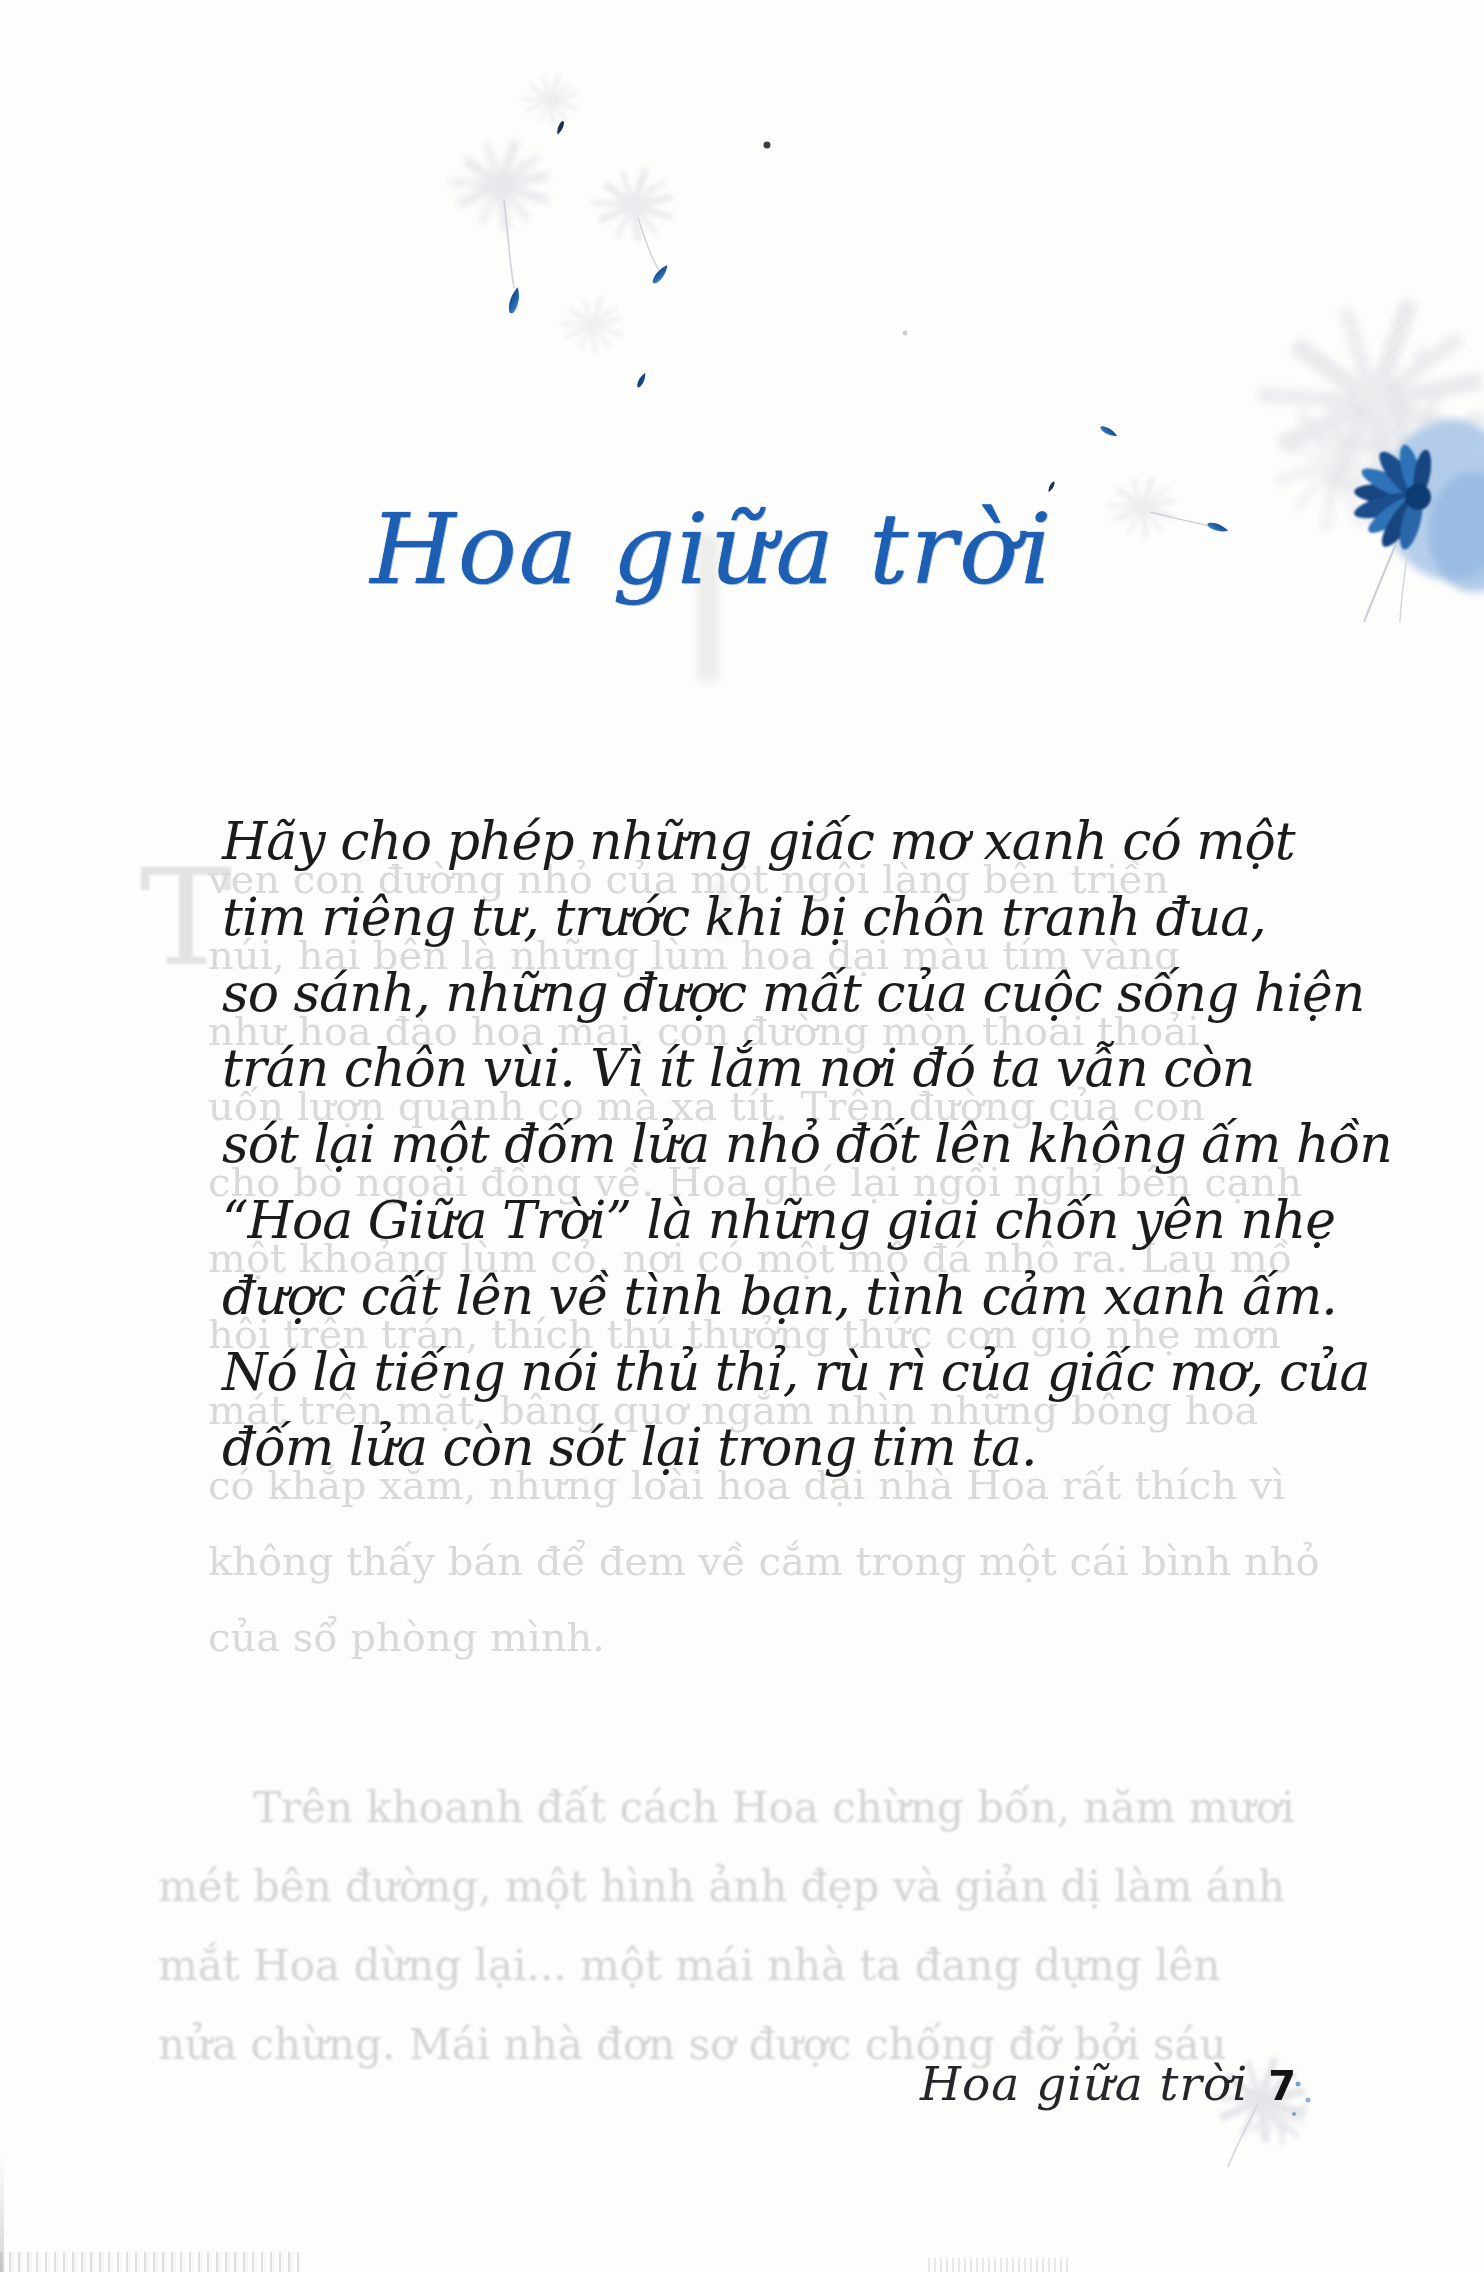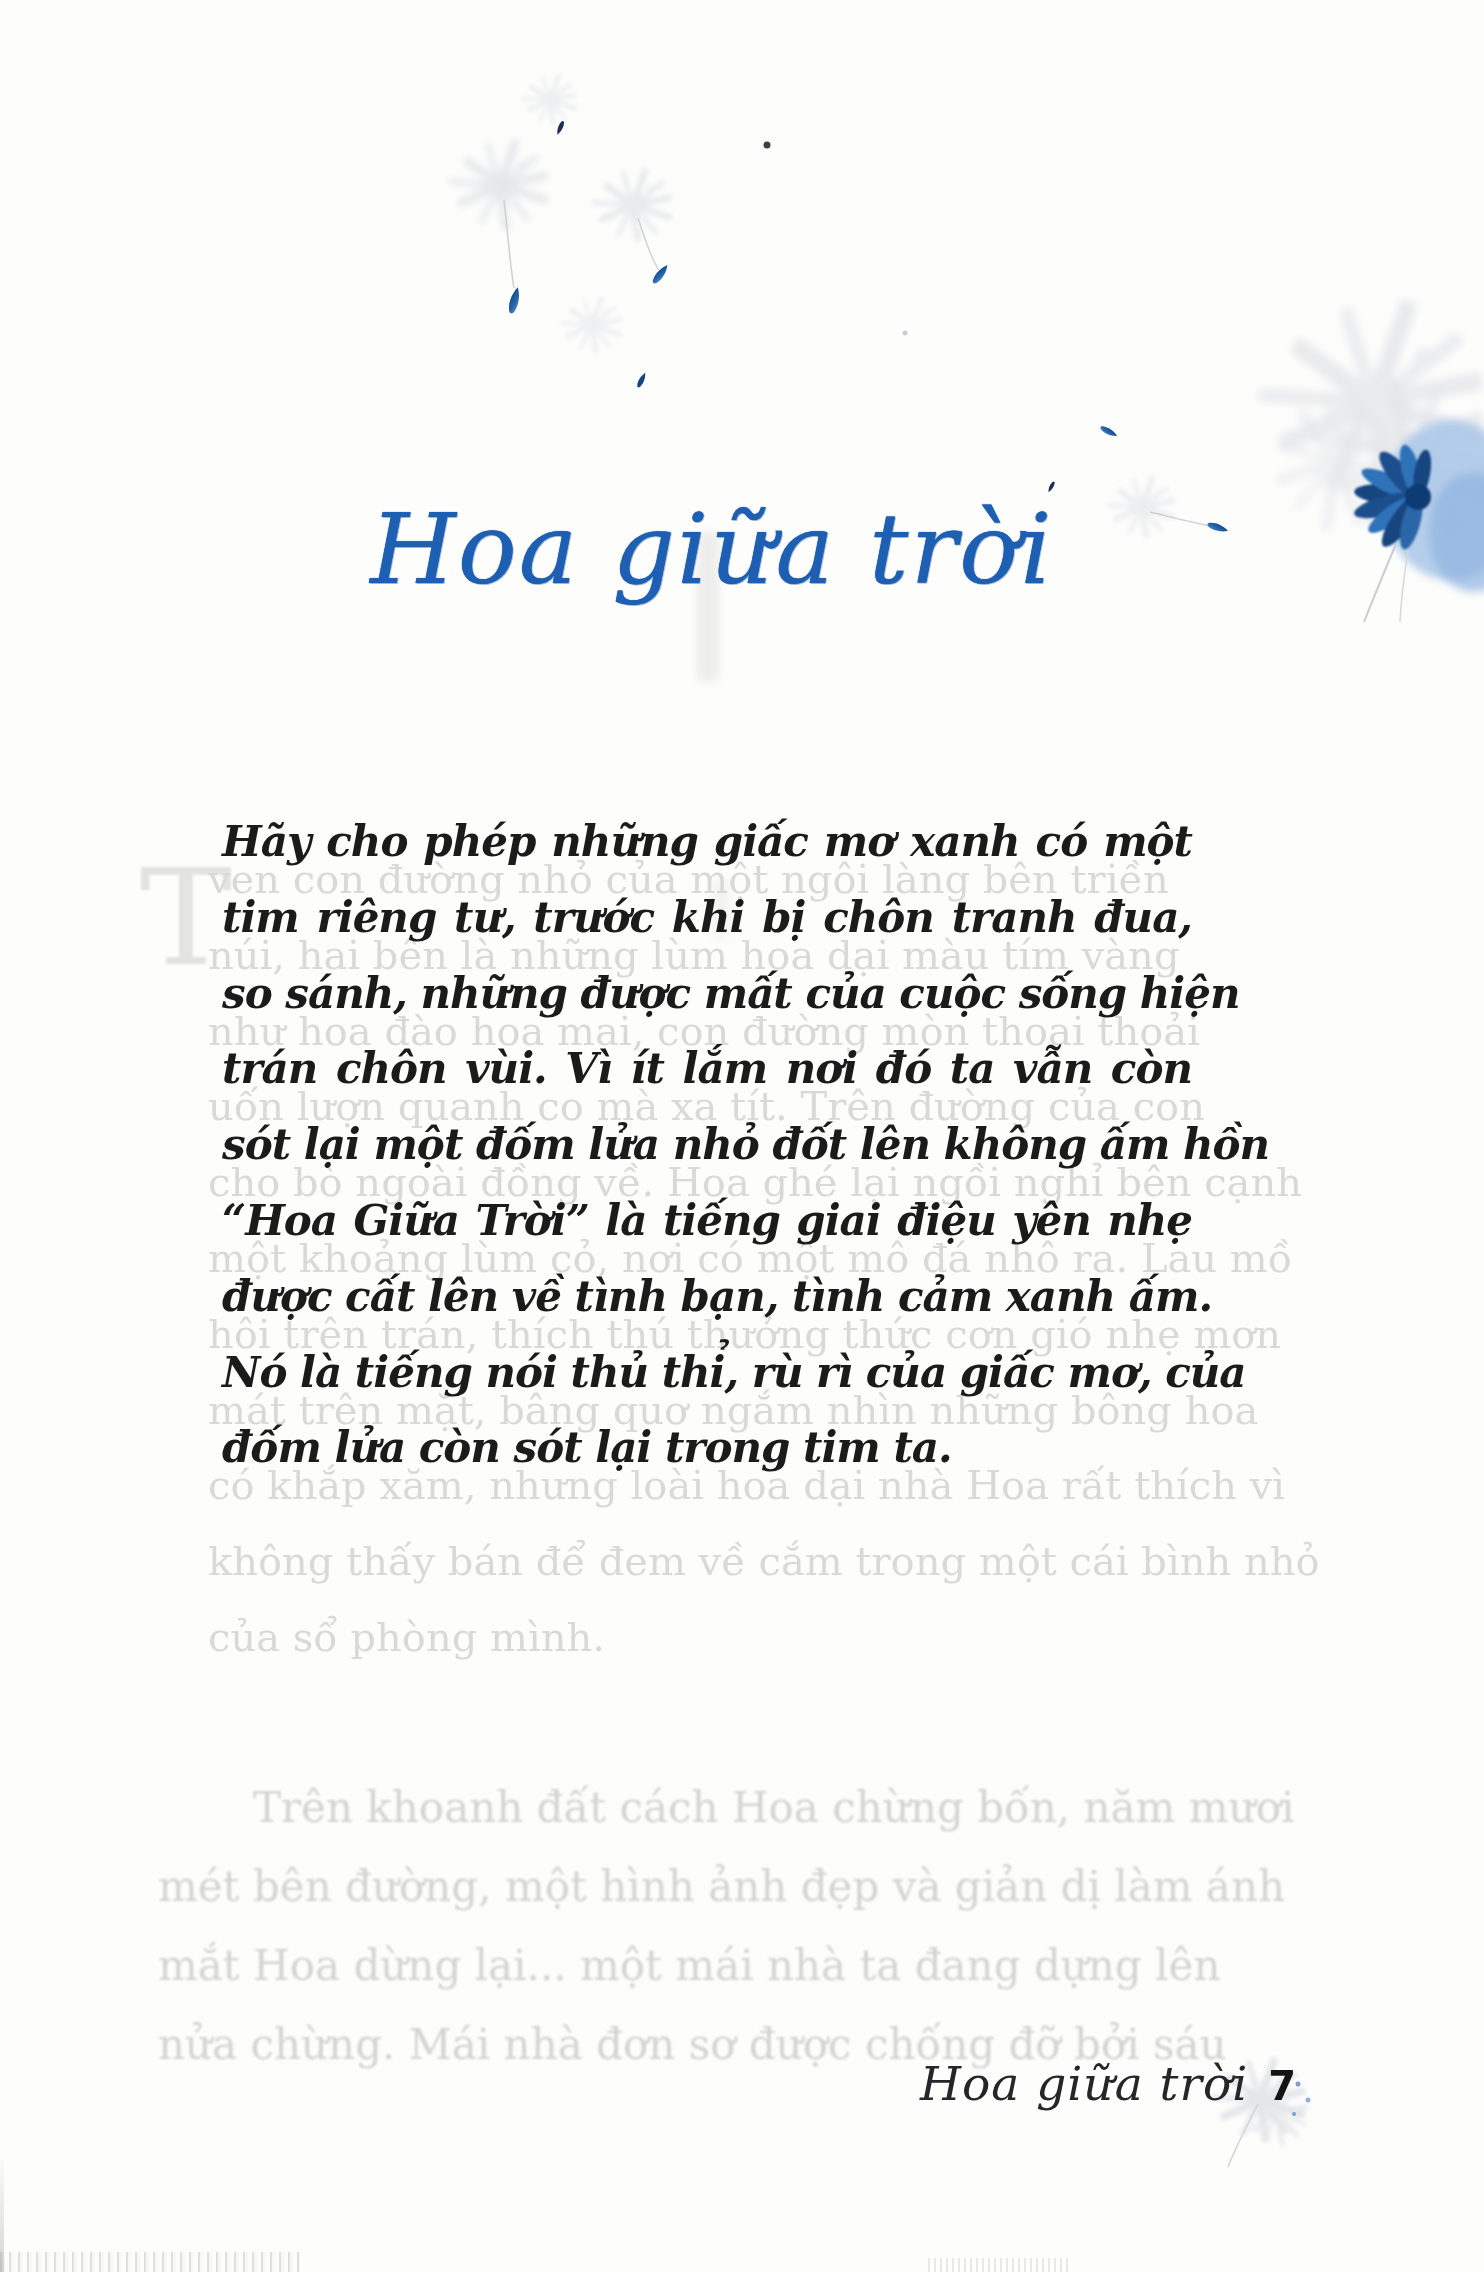--- a/index.html
+++ b/index.html
@@ -23,24 +23,24 @@
     text-shadow:0 0 1px #174f9e, 1px 1px 0 rgba(23,79,158,.35);
     z-index:4;
   }
   
   .body-block{
     position:absolute;left:222px;top:804px;width:970px;
     z-index:3;
   }
   .bline{
     width:970px;height:75.8px;line-height:75.8px;
-    font-style:italic;font-size:42px;letter-spacing:-1px;
+    font-style:italic;font-size:52px;letter-spacing:-1px;
     color:#1b1b1b;
     text-align:justify;text-align-last:justify;
-    white-space:nowrap;overflow:visible;font-weight:bold;
+    white-space:nowrap;overflow:visible;
   }
   .bline.last{text-align-last:left;}
   
   .ghost-a{
     position:absolute;left:208px;top:842px;z-index:1;
     width:1400px;
   }
   .ghost-a .gline{
     height:75.8px;line-height:75.8px;white-space:nowrap;
     font-size:40px;color:#d9d9d5;
@@ -210,21 +210,21 @@
   </div>
 
   <div class="title">Hoa giữa trời</div>
 
   <div class="body-block">
     <div class="bline">Hãy cho phép những giấc mơ xanh có một</div>
     <div class="bline">tim riêng tư, trước khi bị chôn tranh đua,</div>
     <div class="bline">so sánh, những được mất của cuộc sống hiện</div>
     <div class="bline">trán chôn vùi. Vì ít lắm nơi đó ta vẫn còn</div>
     <div class="bline">sót lại một đốm lửa nhỏ đốt lên không ấm hồn</div>
-    <div class="bline">“Hoa Giữa Trời” là tiếng giai điệu yên nhẹ</div>
+    <div class="bline">“Hoa Giữa Trời” là những giai chốn yên nhẹ</div>
     <div class="bline">được cất lên về tình bạn, tình cảm xanh ấm.</div>
     <div class="bline">Nó là tiếng nói thủ thỉ, rù rì của giấc mơ, của</div>
     <div class="bline last">đốm lửa còn sót lại trong tim ta.</div>
   </div>
 
   <svg id="footer-dandelion" class="decor" width="140" height="130" viewBox="0 0 140 130">
     <g filter="url(#blurSoft)" opacity="0.85">
       <use href="#fluff" transform="translate(62,58) scale(1.5)"></use>
       <use href="#fluff" transform="translate(78,70) scale(1.1) rotate(60)" opacity="0.7"></use>
     </g>

